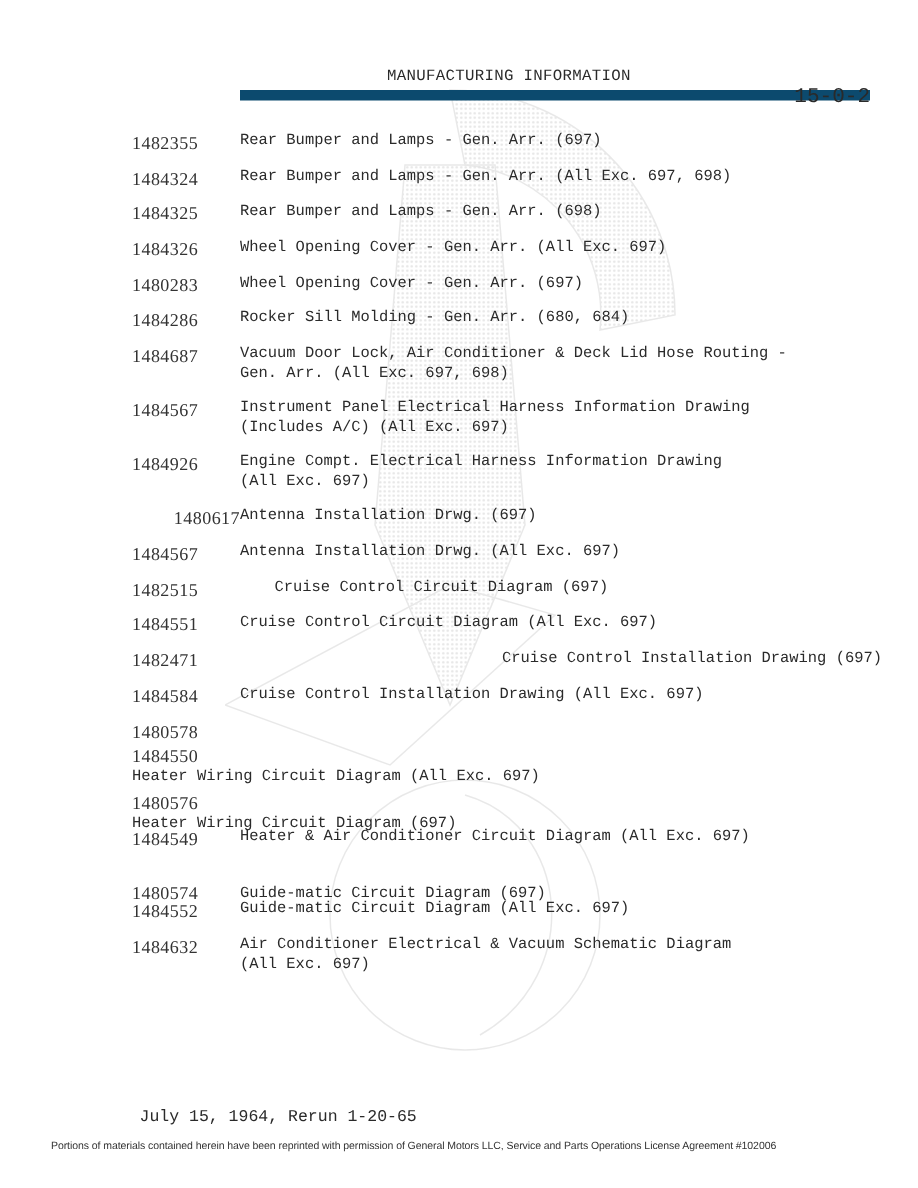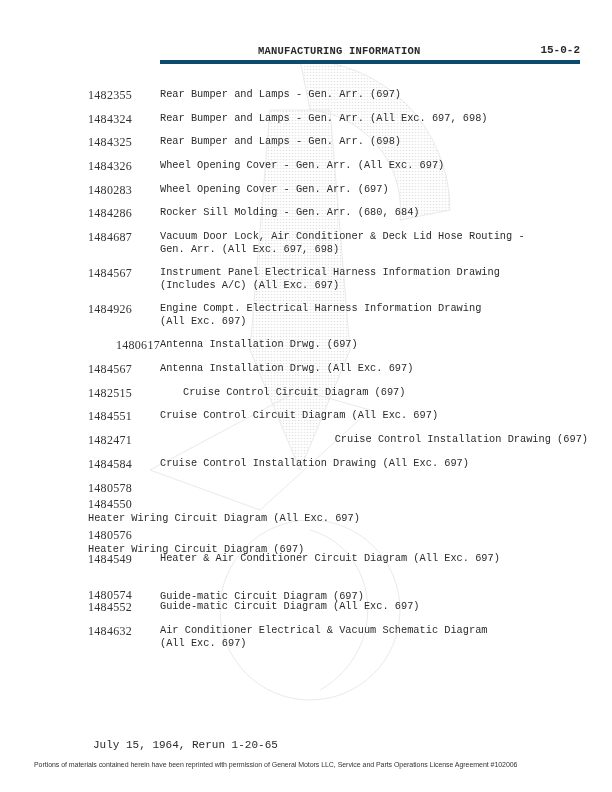--- a/index.html
+++ b/index.html
@@ -7,28 +7,27 @@
       width: 612px; height: 792px; background: #ffffff; position: relative;
       overflow: hidden; color: #2a2a2a;
       font-family: "Liberation Mono", "DejaVu Sans Mono", monospace;
     }
     .watermark {
       position: absolute; left: 150px; top: 50px; width: 310px; height: 660px;
       pointer-events: none; opacity: 0.16;
     }
     .header {
       position: absolute; left: 160px; top: 44px; width: 420px; height: 16px;
-      border-bottom: 4px solid #0c4a6e;
-      font-weight: bold;
+      border-bottom: 7px solid #0c4a6e;
     }
     .header-title {
       position: absolute; left: 98px; top: 1px; font-size: 10.5px; letter-spacing: 0.2px;
     }
     .header-page {
-      position: absolute; right: 0px; top: 0px; font-size: 11px;
+      position: absolute; right: 0px; top: 13px; font-size: 14px;
     }
     .rows { position: absolute; left: 88px; top: 80px; width: 500px; }
     .row { display: flex; position: absolute; left: 0; width: 500px; }
     .part { width: 72px; font-family: "Liberation Serif", "DejaVu Serif", serif; font-size: 12px; letter-spacing: 0.3px; color: #333; }
     .desc { font-size: 10.3px; line-height: 13px; white-space: pre; color: #2a2a2a; }
     .footer-date {
       position: absolute; left: 93px; top: 739px; font-size: 11px; color: #2a2a2a;
     }
     .footer-note {
       position: absolute; left: 34px; top: 761px; font-family: "Liberation Sans", "DejaVu Sans", sans-serif;

